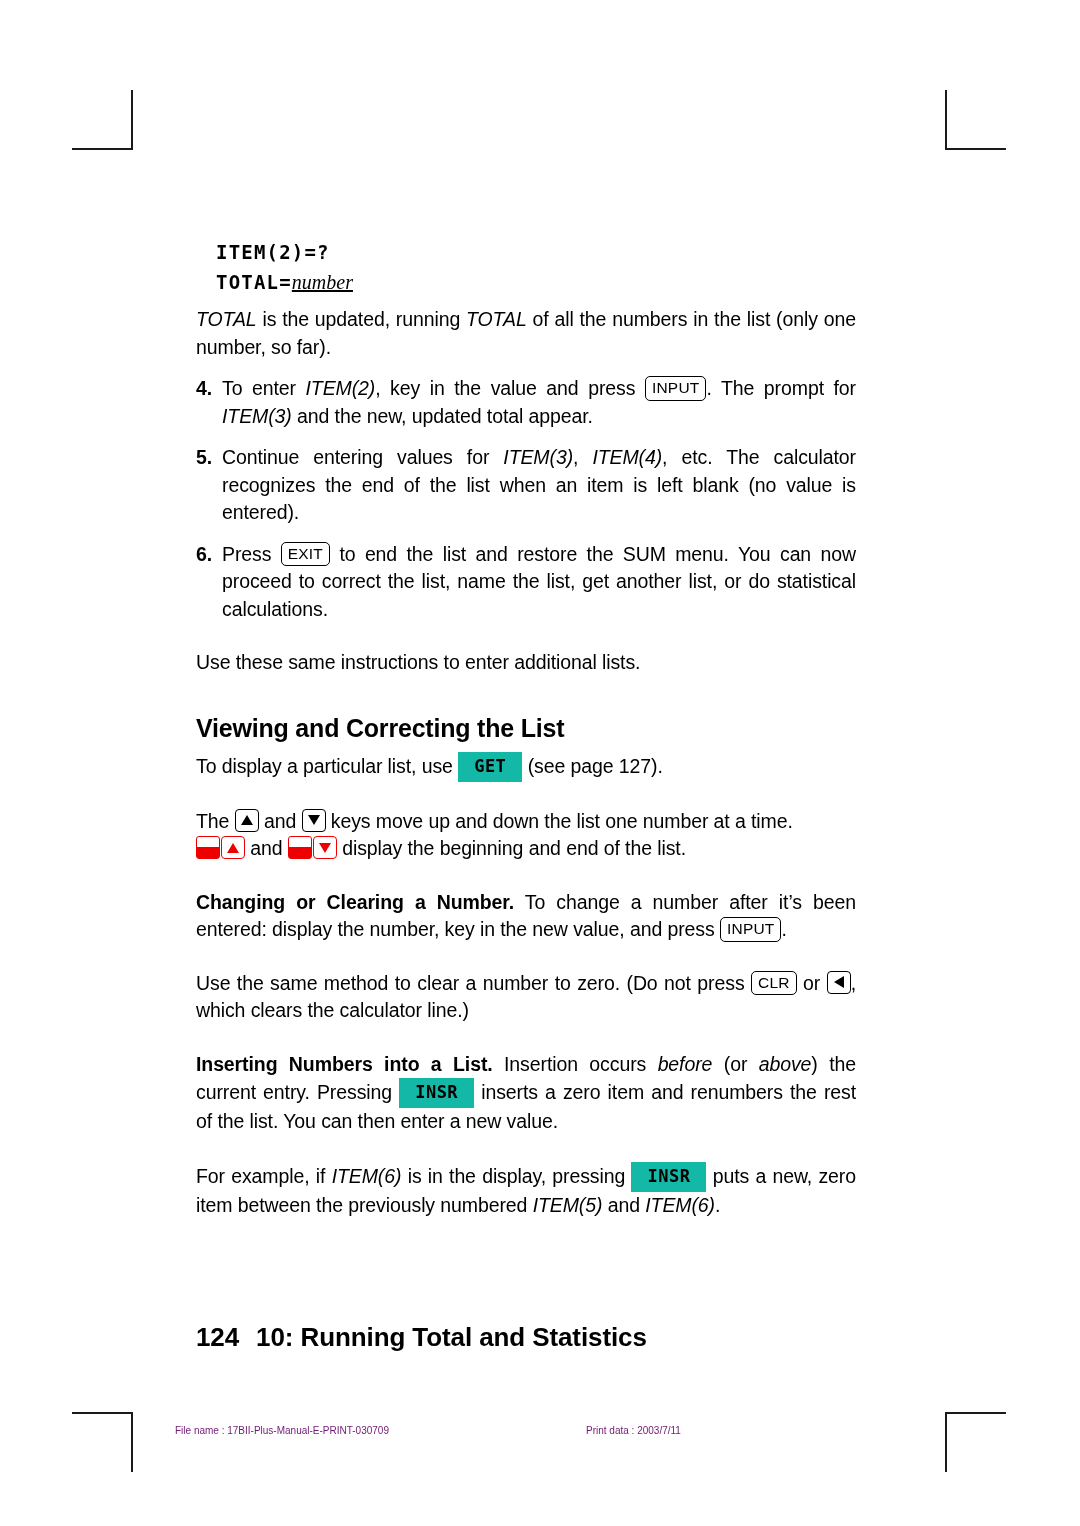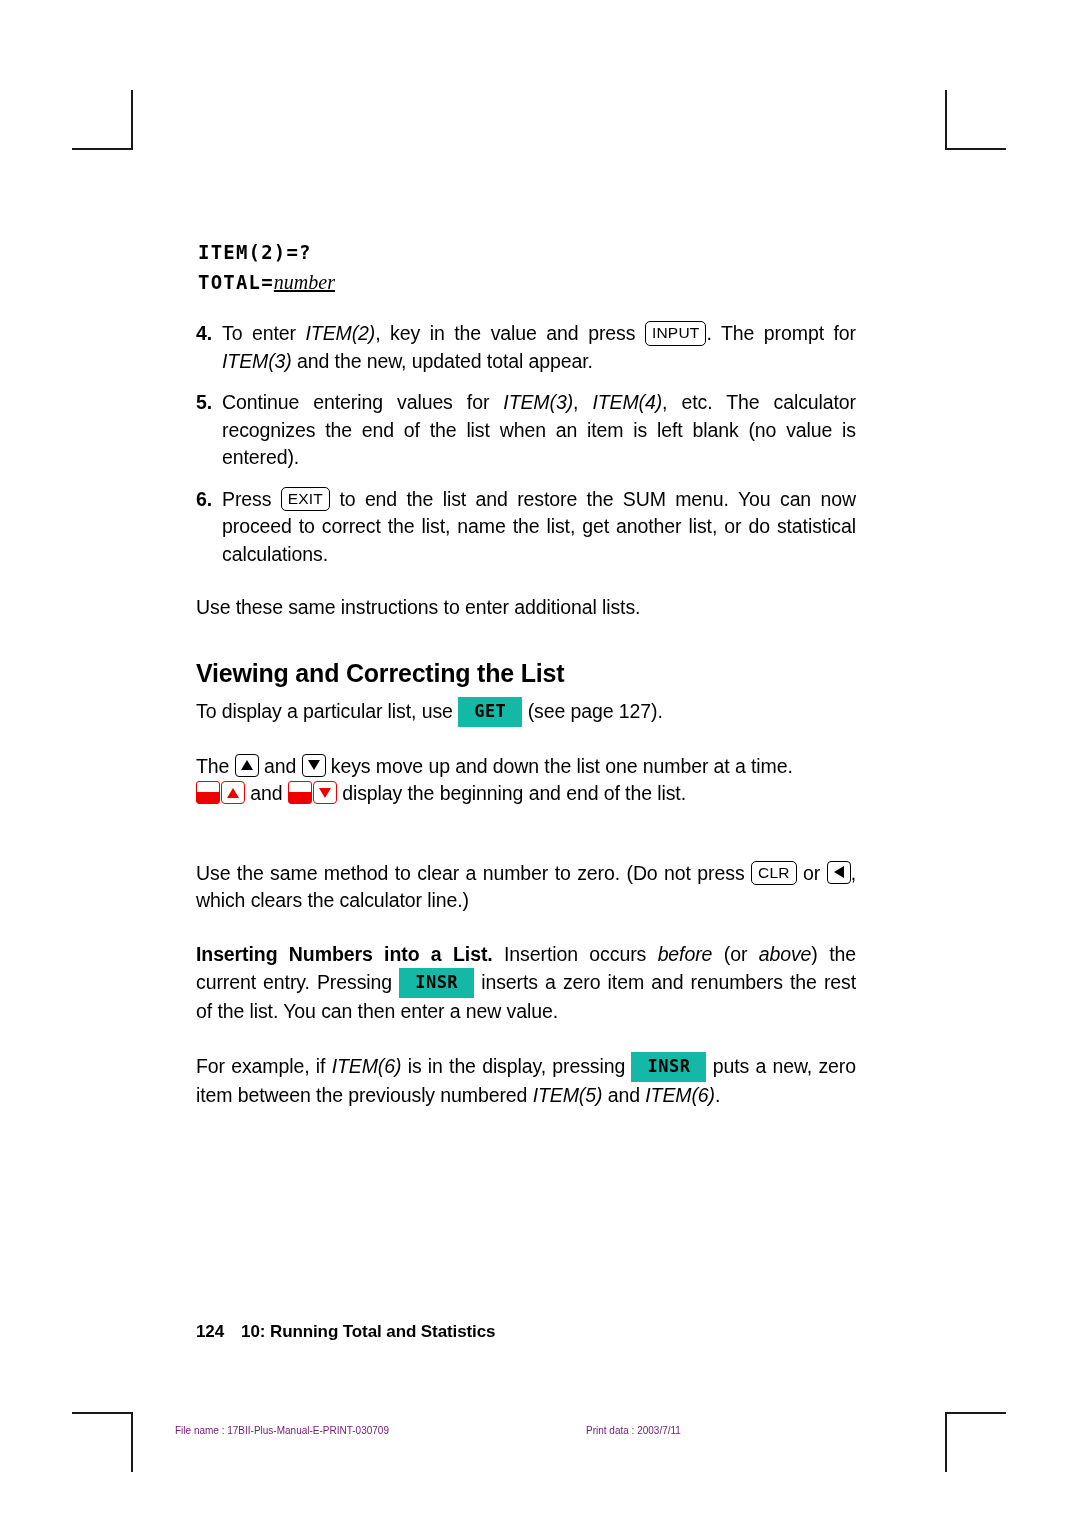--- a/index.html
+++ b/index.html
@@ -68,21 +68,21 @@
     letter-spacing: -0.1px;
   }
 
   
   .lcd {
     font-family: "DejaVu Sans Mono", "Liberation Mono", monospace;
     font-size: 19px;
     line-height: 30px;
     letter-spacing: 1.2px;
     font-weight: bold;
-    margin-left: 2px;
+    margin-left: 20px;
   }
   .lcd .sub {
     font-family: "Liberation Serif", serif;
     font-style: italic;
     font-weight: normal;
     letter-spacing: 0;
     font-size: 20px;
     text-decoration: underline;
   }
 
@@ -171,21 +171,21 @@
     margin: 0;
     letter-spacing: -0.2px;
     line-height: 30px;
   }
 
   
   .pagefoot {
     position: absolute;
     left: 196px;
     top: 1322px;
-    font-size: 17px;
+    font-size: 26px;
     font-weight: bold;
     letter-spacing: -0.1px;
   }
   .pagefoot .pnum { margin-right: 17px; }
 
   
   .slug {
     position: absolute;
     top: 1425px;
     font-family: "Liberation Sans", sans-serif;
@@ -211,20 +211,21 @@
 <div class="page">
 
 
   <div class="gap-s"></div>
 
   <div class="lcd">ITEM(2)=?</div>
   <div class="lcd"><span>TOTAL=</span><span class="sub">number</span></div>
 
   <div class="gap-s"></div>
 
+  <p class="body"><em class="it">TOTAL</em><span> is the updated, running </span><em class="it">TOTAL</em><span> of all the numbers in the list (only one number, so far).</span></p>
 
   <div class="step">
     <div class="step-num">4.</div>
     <div class="step-txt"><span>To enter </span><em class="it">ITEM(2)</em><span>, key in the value and press </span><span class="key">INPUT</span><span>. The prompt for </span><em class="it">ITEM(3)</em><span> and the new, updated total appear.</span></div>
   </div>
 
   <div class="step">
     <div class="step-num">5.</div>
     <div class="step-txt"><span>Continue entering values for </span><em class="it">ITEM(3)</em><span>, </span><em class="it">ITEM(4)</em><span>, etc. The calculator recognizes the end of the list when an item is left blank (no value is entered).</span></div>
   </div>
@@ -245,20 +246,21 @@
   <div class="gap-s"></div>
 
   <p class="body noj"><span>To display a particular list, use </span><span class="menukey">GET</span><span> (see page 127).</span></p>
 
   <div class="gap-m"></div>
 
   <p class="body noj"><span>The </span><span class="arrowkey"><i class="up"></i></span><span> and </span><span class="arrowkey"><i class="down"></i></span><span> keys move up and down the list one number at a time. </span><br><span class="shiftkey"></span><span class="arrowkey red"><i class="up"></i></span><span> and </span><span class="shiftkey"></span><span class="arrowkey red"><i class="down"></i></span><span> display the beginning and end of the list.</span></p>
 
   <div class="gap-m"></div>
 
+  <p class="body"><b class="bd">Changing or Clearing a Number.</b><span> To change a number after it’s been entered: display the number, key in the new value, and press </span><span class="key">INPUT</span><span>.</span></p>
 
   <div class="gap-m"></div>
 
   <p class="body"><span>Use the same method to clear a number to zero. (Do not press </span><span class="key">CLR</span><span> or </span><span class="arrowkey"><i class="left"></i></span><span>, which clears the calculator line.)</span></p>
 
   <div class="gap-m"></div>
 
   <p class="body"><b class="bd">Inserting Numbers into a List.</b><span> Insertion occurs </span><em class="it">before</em><span> (or </span><em class="it">above</em><span>) the current entry. Pressing </span><span class="menukey">INSR</span><span> inserts a zero item and renumbers the rest of the list. You can then enter a new value.</span></p>
 
   <div class="gap-m"></div>

